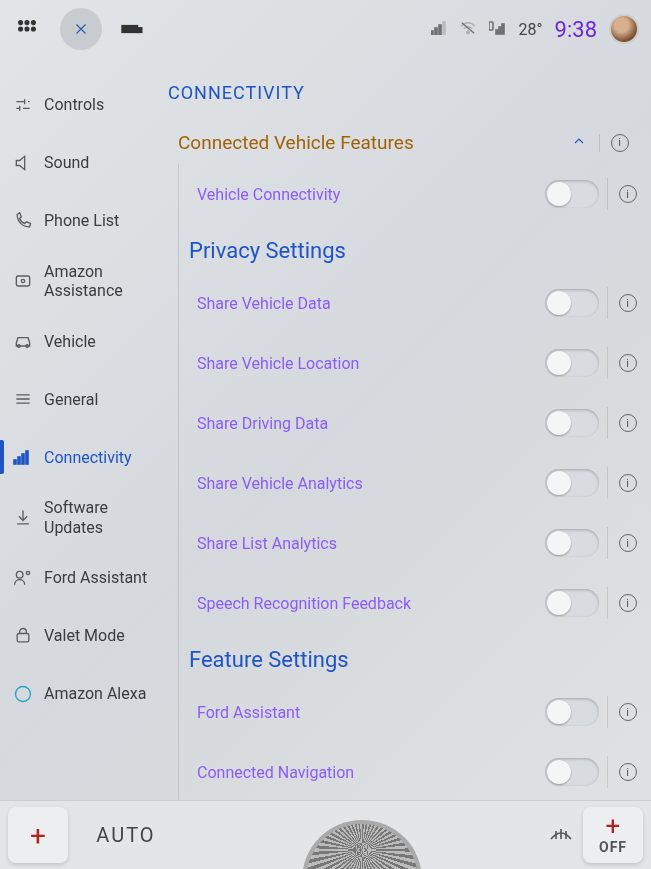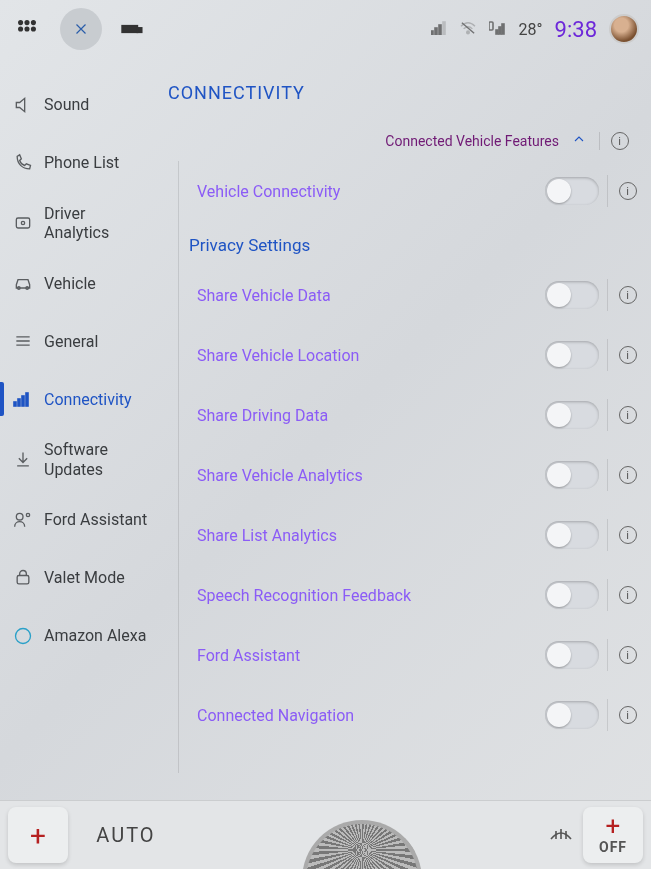--- a/index.html
+++ b/index.html
@@ -82,21 +82,21 @@
   }
   .page-title {
     font-size:18px; text-transform:uppercase; letter-spacing:1px;
     color:#1f54c4; padding:0 0 18px 8px;
   }
   .section-header {
     display:flex; align-items:center;
     padding: 10px 8px 10px 18px;
   }
   .section-header .label {
-    flex:1; font-size:14px; color:#701a75;text-align:right;
+    flex:1; font-size:19px; color:#a16207;
   }
   .chevron {
     width:40px; text-align:center; color:#1f54c4; font-size:16px;
   }
   .info {
     width:40px; text-align:center; color:#555;
   }
   .info-icon {
     width:18px;height:18px;border:1px solid #666;border-radius:50%;
     display:inline-flex;align-items:center;justify-content:center;
@@ -108,21 +108,21 @@
   .row {
     display:flex; align-items:center;
     padding: 14px 0 14px 18px;
   }
   .row .rlabel { flex:1; font-size:16px; color:#8b5cf6; }
   .toggle-cell { width:70px; display:flex; justify-content:center; }
   .info-cell { width:40px; display:flex; justify-content:center; border-left:1px solid rgba(0,0,0,0.1); height:32px; align-items:center; }
 
   .subgroup-title {
     padding: 14px 0 10px 10px;
-    font-size:17px; color:#1f54c4;
+    font-size:22px; color:#1f54c4;
   }
 
   
   .toggle {
     width:54px;height:28px;border-radius:14px;
     background:#d8dbe0;
     box-shadow: inset 0 1px 3px rgba(0,0,0,.25);
     position:relative; cursor:pointer;
   }
   .toggle .knob{
@@ -222,41 +222,49 @@
     <div class="avatar"></div>
   </div>
 </div>
 
 <div class="body">
 
   <div class="sidebar">
     <div class="side-item">
       <span class="ico">
           <svg viewBox="0 0 24 24" width="20" height="20">
+            <path d="M4 8h10 M18 8h2 M14 5v6 M4 16h4 M12 16h8 M8 13v6"></path>
+          </svg>
+        </span>
+      <span>Controls</span>
+    </div>
+    <div class="side-item">
+      <span class="ico">
+          <svg viewBox="0 0 24 24" width="20" height="20">
             <path d="M4 9v6h4l6 5V4l-6 5H4z"></path>
           </svg>
         </span>
       <span>Sound</span>
     </div>
     <div class="side-item">
       <span class="ico">
           <svg viewBox="0 0 24 24" width="20" height="20">
             <path d="M5 4c0 9 6 15 15 15l1-4-5-2-2 2c-3-1-5-3-6-6l2-2-2-5-3 2z"></path>
           </svg>
         </span>
       <span>Phone List</span>
     </div>
     <div class="side-item multiline">
       <span class="ico">
           <svg viewBox="0 0 24 24" width="20" height="20">
             <rect x="4" y="6" width="16" height="12" rx="2"></rect>
             <circle cx="12" cy="12" r="2"></circle>
           </svg>
         </span>
-      <span>Driver Analytics</span>
+      <span>Amazon Assistance</span>
     </div>
     <div class="side-item">
       <span class="ico">
           <svg viewBox="0 0 24 24" width="20" height="20">
             <path d="M4 14l2-6h12l2 6v4H4z"></path>
             <circle cx="7" cy="18" r="1.5"></circle>
             <circle cx="17" cy="18" r="1.5"></circle>
           </svg>
         </span>
       <span>Vehicle</span>
@@ -407,20 +415,21 @@
         <div class="toggle-cell">
             <div class="toggle">
               <div class="knob"></div>
             </div>
           </div>
         <div class="info-cell">
             <span class="info-icon">i</span>
           </div>
       </div>
 
+      <div class="subgroup-title">Feature Settings</div>
 
       <div class="row">
         <div class="rlabel">Ford Assistant</div>
         <div class="toggle-cell">
             <div class="toggle">
               <div class="knob"></div>
             </div>
           </div>
         <div class="info-cell">
             <span class="info-icon">i</span>

